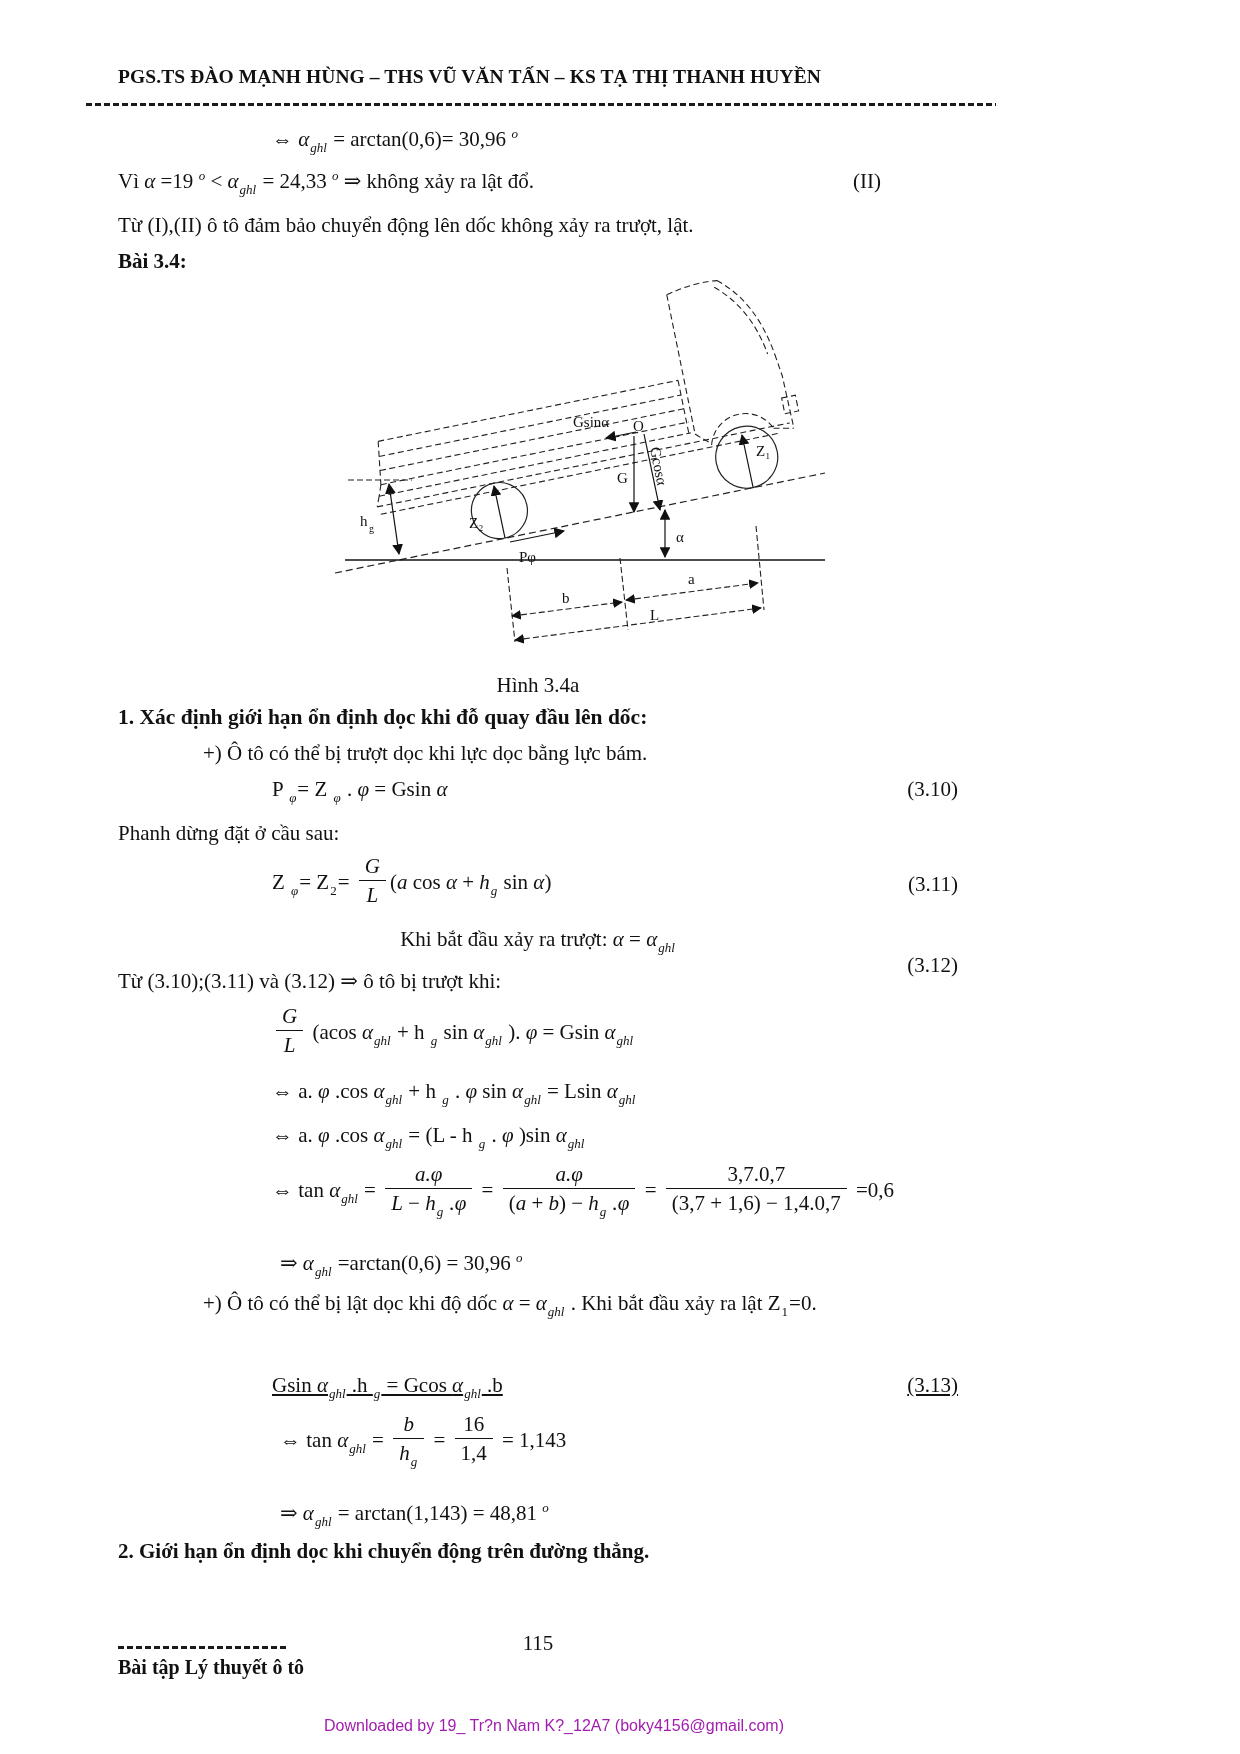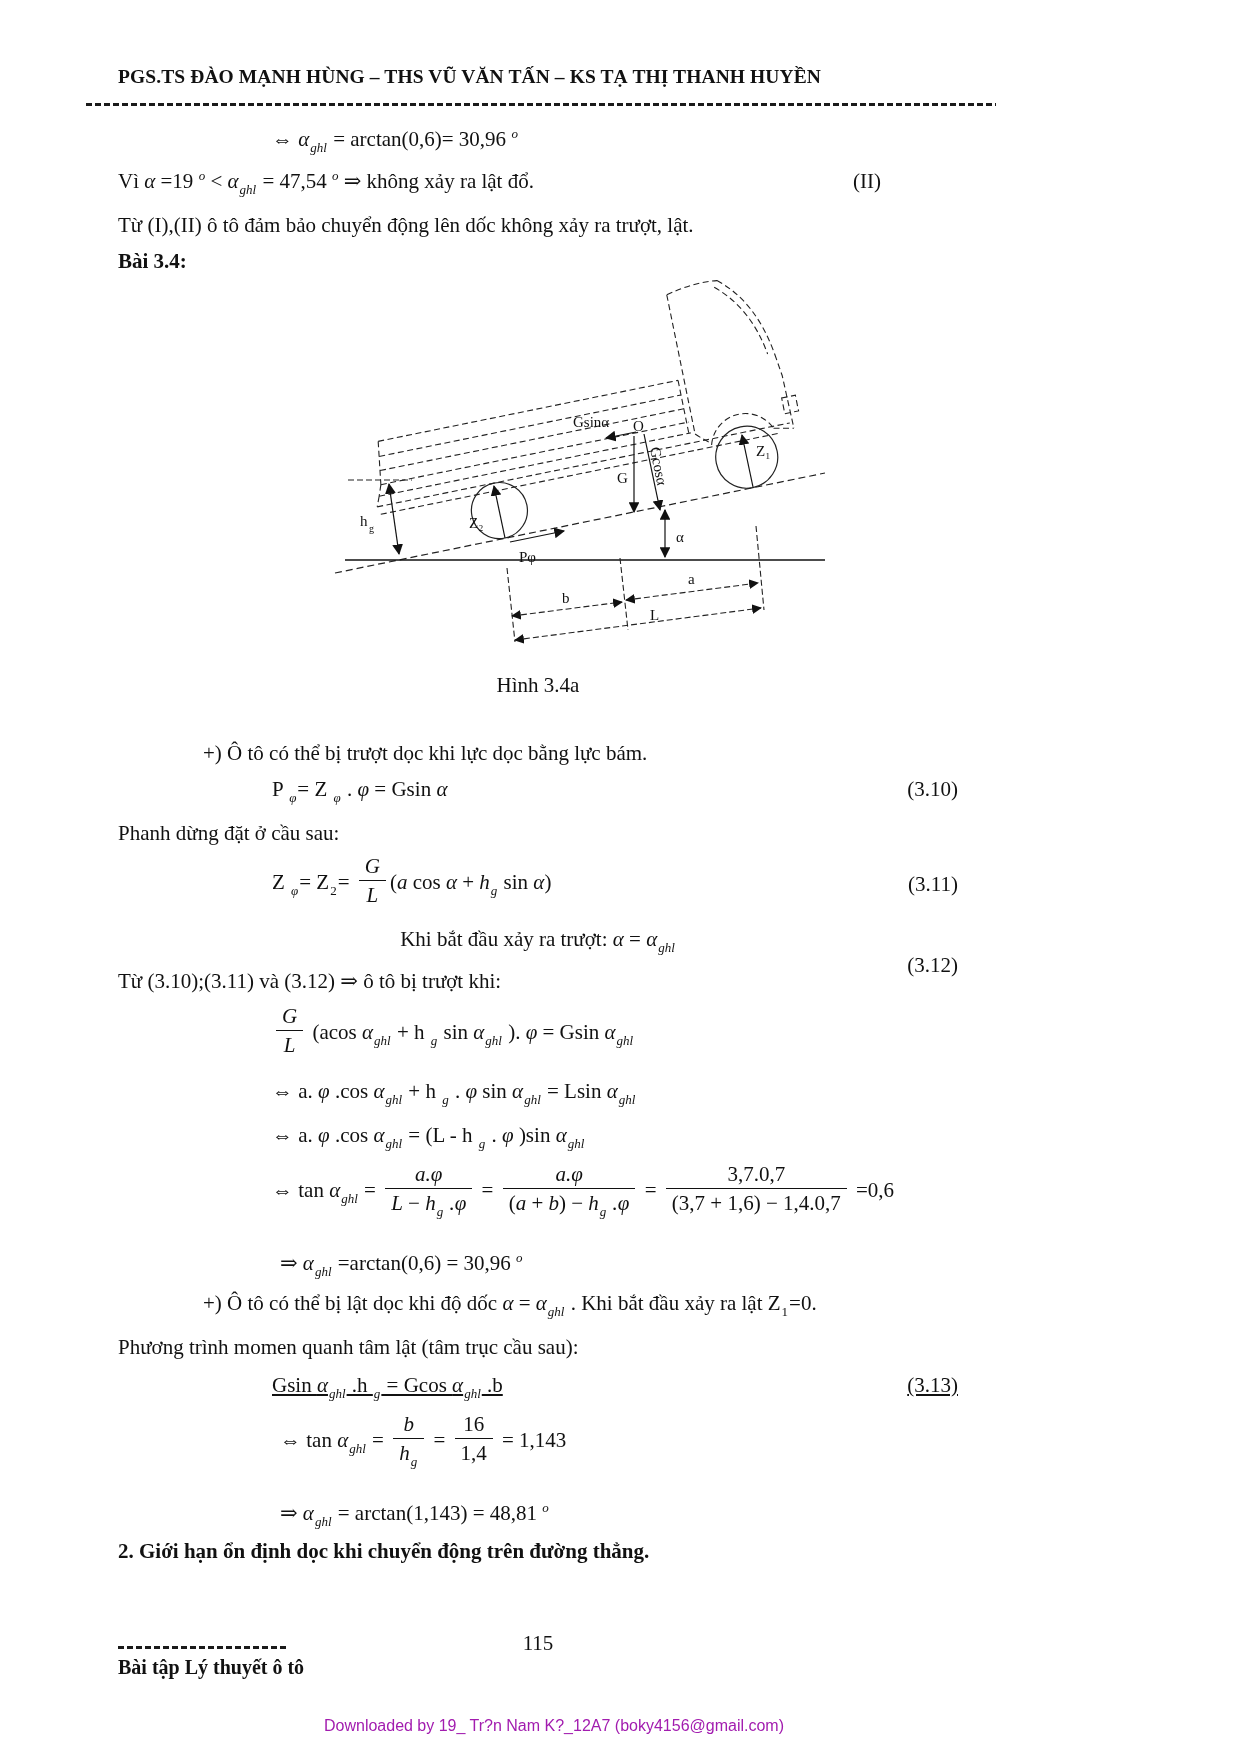--- a/index.html
+++ b/index.html
@@ -44,21 +44,21 @@
 <div class="page">
 
   <div class="hdr">PGS.TS ĐÀO MẠNH HÙNG – THS VŨ VĂN TẤN – KS TẠ THỊ THANH HUYỀN</div>
   <div class="dashline" style="top:103px;left:86px;right:112px;"></div>
 
   <div class="ln" style="top:126px;">
     <span class="mm m154"><span>⇔  </span><span class="i">α</span><span class="is">ghl</span><span> = arctan(0,6)= 30,96 </span><span class="sup">o</span></span>
   </div>
 
   <div class="ln" style="top:168px;right:227px;">
-    <span class="mm"><span>Vì </span><span class="i">α</span><span> =19 </span><span class="sup">o</span><span> &lt; </span><span class="i">α</span><span class="is">ghl</span><span> = 47,54 </span><span class="sup">o</span><span> ⇒ không xảy ra lật đổ.</span></span>
+    <span class="mm"><span>Vì </span><span class="i">α</span><span> =19 </span><span class="sup">o</span><span> &lt; </span><span class="i">α</span><span class="is">ghl</span><span> = 24,33 </span><span class="sup">o</span><span> ⇒ không xảy ra lật đổ.</span></span>
     <span class="eqnum">(II)</span>
   </div>
 
   <div class="ln" style="top:212px;">
     <span class="mm">Từ (I),(II) ô tô đảm bảo chuyển động lên dốc không xảy ra trượt, lật.</span>
   </div>
 
   <div class="ln b" style="top:248px;">
     <span class="mm">Bài 3.4:</span>
   </div>
@@ -112,20 +112,23 @@
       <text class="ft" x="368" y="314">a</text>
       <text class="ft" x="242" y="333">b</text>
       <text class="ft" x="330" y="350">L</text>
     </svg>
   </div>
 
   <div class="ln ctr" style="top:672px;">
     <span class="mm">Hình 3.4a</span>
   </div>
 
+  <div class="ln b" style="top:704px;font-size:21.5px;">
+    <span class="mm">1. Xác định giới hạn ổn định dọc khi đỗ quay đầu lên dốc:</span>
+  </div>
 
   <div class="ln" style="top:740px;">
     <span class="mm m85">+) Ô tô có thể bị trượt dọc khi lực dọc bằng lực bám.</span>
   </div>
 
   <div class="ln" style="top:776px;">
     <span class="mm m154"><span>P </span><span class="is">φ</span><span>= Z </span><span class="is">φ</span><span> . </span><span class="i">φ</span><span> = Gsin </span><span class="i">α</span></span>
     <span class="eqnum">(3.10)</span>
   </div>
 
@@ -164,23 +167,20 @@
   </div>
 
   <div class="ln" style="top:1250px;">
     <span class="mm m162"><span>⇒ </span><span class="i">α</span><span class="is">ghl</span><span> =arctan(0,6) = 30,96 </span><span class="sup">o</span></span>
   </div>
 
   <div class="ln" style="top:1290px;">
     <span class="mm m85"><span>+) Ô tô có thể bị lật dọc khi độ dốc </span><span class="i">α</span><span> = </span><span class="i">α</span><span class="is">ghl</span><span> . Khi bắt đầu xảy ra lật Z</span><span class="s">1</span><span>=0.</span></span>
   </div>
 
-  <div class="ln" style="top:1334px;">
-    <span class="mm">Phương trình momen quanh tâm lật (tâm trục cầu sau):</span>
-  </div>
 
   <div class="ln" style="top:1372px;text-decoration:underline;">
     <span class="mm m154"><span>Gsin </span><span class="i">α</span><span class="is">ghl</span><span> .h </span><span class="is">g</span><span> = Gcos </span><span class="i">α</span><span class="is">ghl</span><span> .b</span></span>
     <span class="eqnum">(3.13)</span>
   </div>
 
   <div class="ln" style="top:1414px;">
     <span class="mm m162"><span>⇔ tan </span><span class="i">α</span><span class="is">ghl</span><span> = </span><span class="frac"><span class="fr-n"><span class="i">b</span></span><span class="fr-d"><span class="i">h</span><span class="is">g</span></span></span><span> = </span><span class="frac"><span class="fr-n"><span>16</span></span><span class="fr-d"><span>1,4</span></span></span><span> = 1,143</span></span>
   </div>
 

